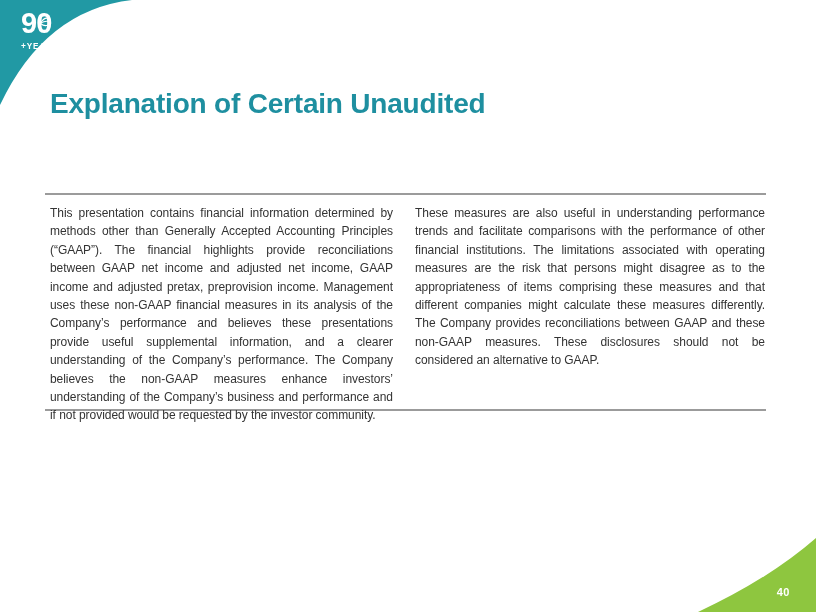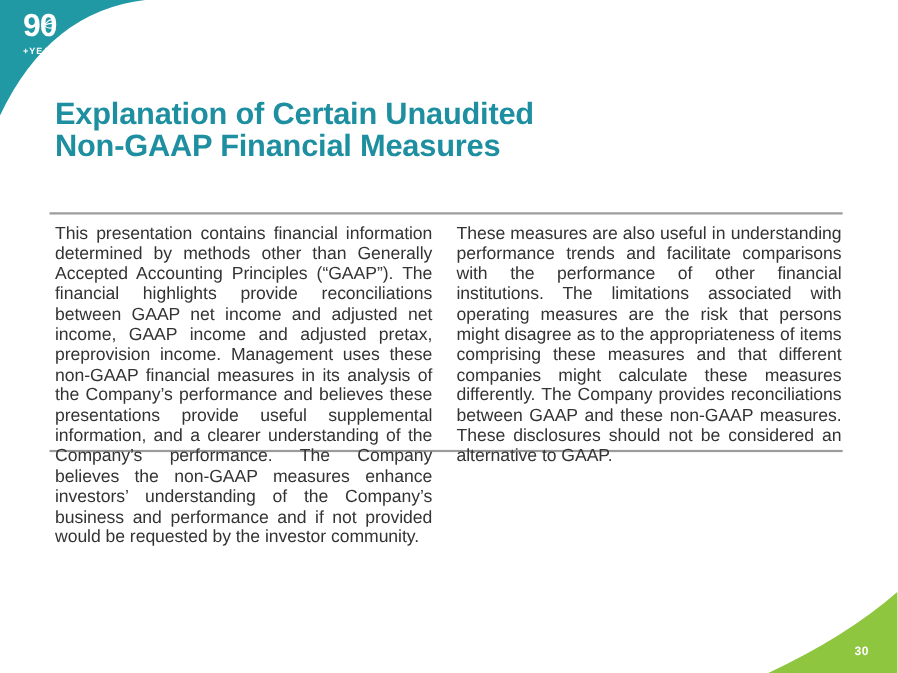--- a/index.html
+++ b/index.html
@@ -46,21 +46,21 @@
   .rule-top{top:193px;}
   .rule-bottom{top:409px;}
 
   
   .columns{
     position:absolute;left:50px;top:204px;width:715px;
     display:grid;grid-template-columns:343px 350px;column-gap:22px;
   }
   .col{
     color:var(--body_text);
-    font-size:16px;line-height:18.4px;
+    font-size:12px;line-height:18.4px;
     text-align:justify;
     letter-spacing:-0.05px;
   }
 
   
   .page-number{
     position:absolute;right:26px;bottom:14px;
     color:#ffffff;font-size:11px;font-weight:bold;letter-spacing:0.5px;
   }
 </style>
@@ -78,30 +78,29 @@
     <g class="feather">
       <path d="M19.5,15 C22,11 25,9.5 27.5,10.5"></path>
       <path d="M19.5,15 C22.5,13.5 25.5,13 27.5,13.5"></path>
       <path d="M19.5,15.5 C22,17.5 25,18 27,17"></path>
     </g>
     <text class="yrs" x="0" y="41">+YEARS</text>
   </svg>
 
   <h1 class="title">
     <span>Explanation of Certain Unaudited</span><br>
-    <span>Non-GAAP Financial Measures</span>
   </h1>
 
   <div class="rule rule-top"></div>
   <div class="rule rule-bottom"></div>
 
   <div class="columns">
     <p class="col" style="margin:0;">This presentation contains financial information determined by methods other than Generally Accepted Accounting Principles (“GAAP”). The financial highlights provide reconciliations between GAAP net income and adjusted net income, GAAP income and adjusted pretax, preprovision income. Management uses these non-GAAP financial measures in its analysis of the Company’s performance and believes these presentations provide useful supplemental information, and a clearer understanding of the Company’s performance.  The Company believes the non-GAAP measures enhance investors’ understanding of the Company’s business and performance and if not provided would be requested by the investor community.</p>
     <p class="col" style="margin:0;">These measures are also useful in understanding performance trends and facilitate comparisons with the performance of other financial institutions. The limitations associated with operating measures are the risk that persons might disagree as to the appropriateness of items comprising these measures and that different companies might calculate these measures differently. The Company provides reconciliations between GAAP and these non-GAAP measures. These disclosures should not be considered an alternative to GAAP.</p>
   </div>
 
   <svg class="corner-bottomright" viewBox="0 0 126 80" preserveAspectRatio="none" aria-hidden="true">
     <path d="M126,6 Q79,47 8,80 L126,80 Z"></path>
   </svg>
 
-  <div class="page-number">30</div>
+  <div class="page-number">40</div>
 
 </div>
 
 </body></html>

